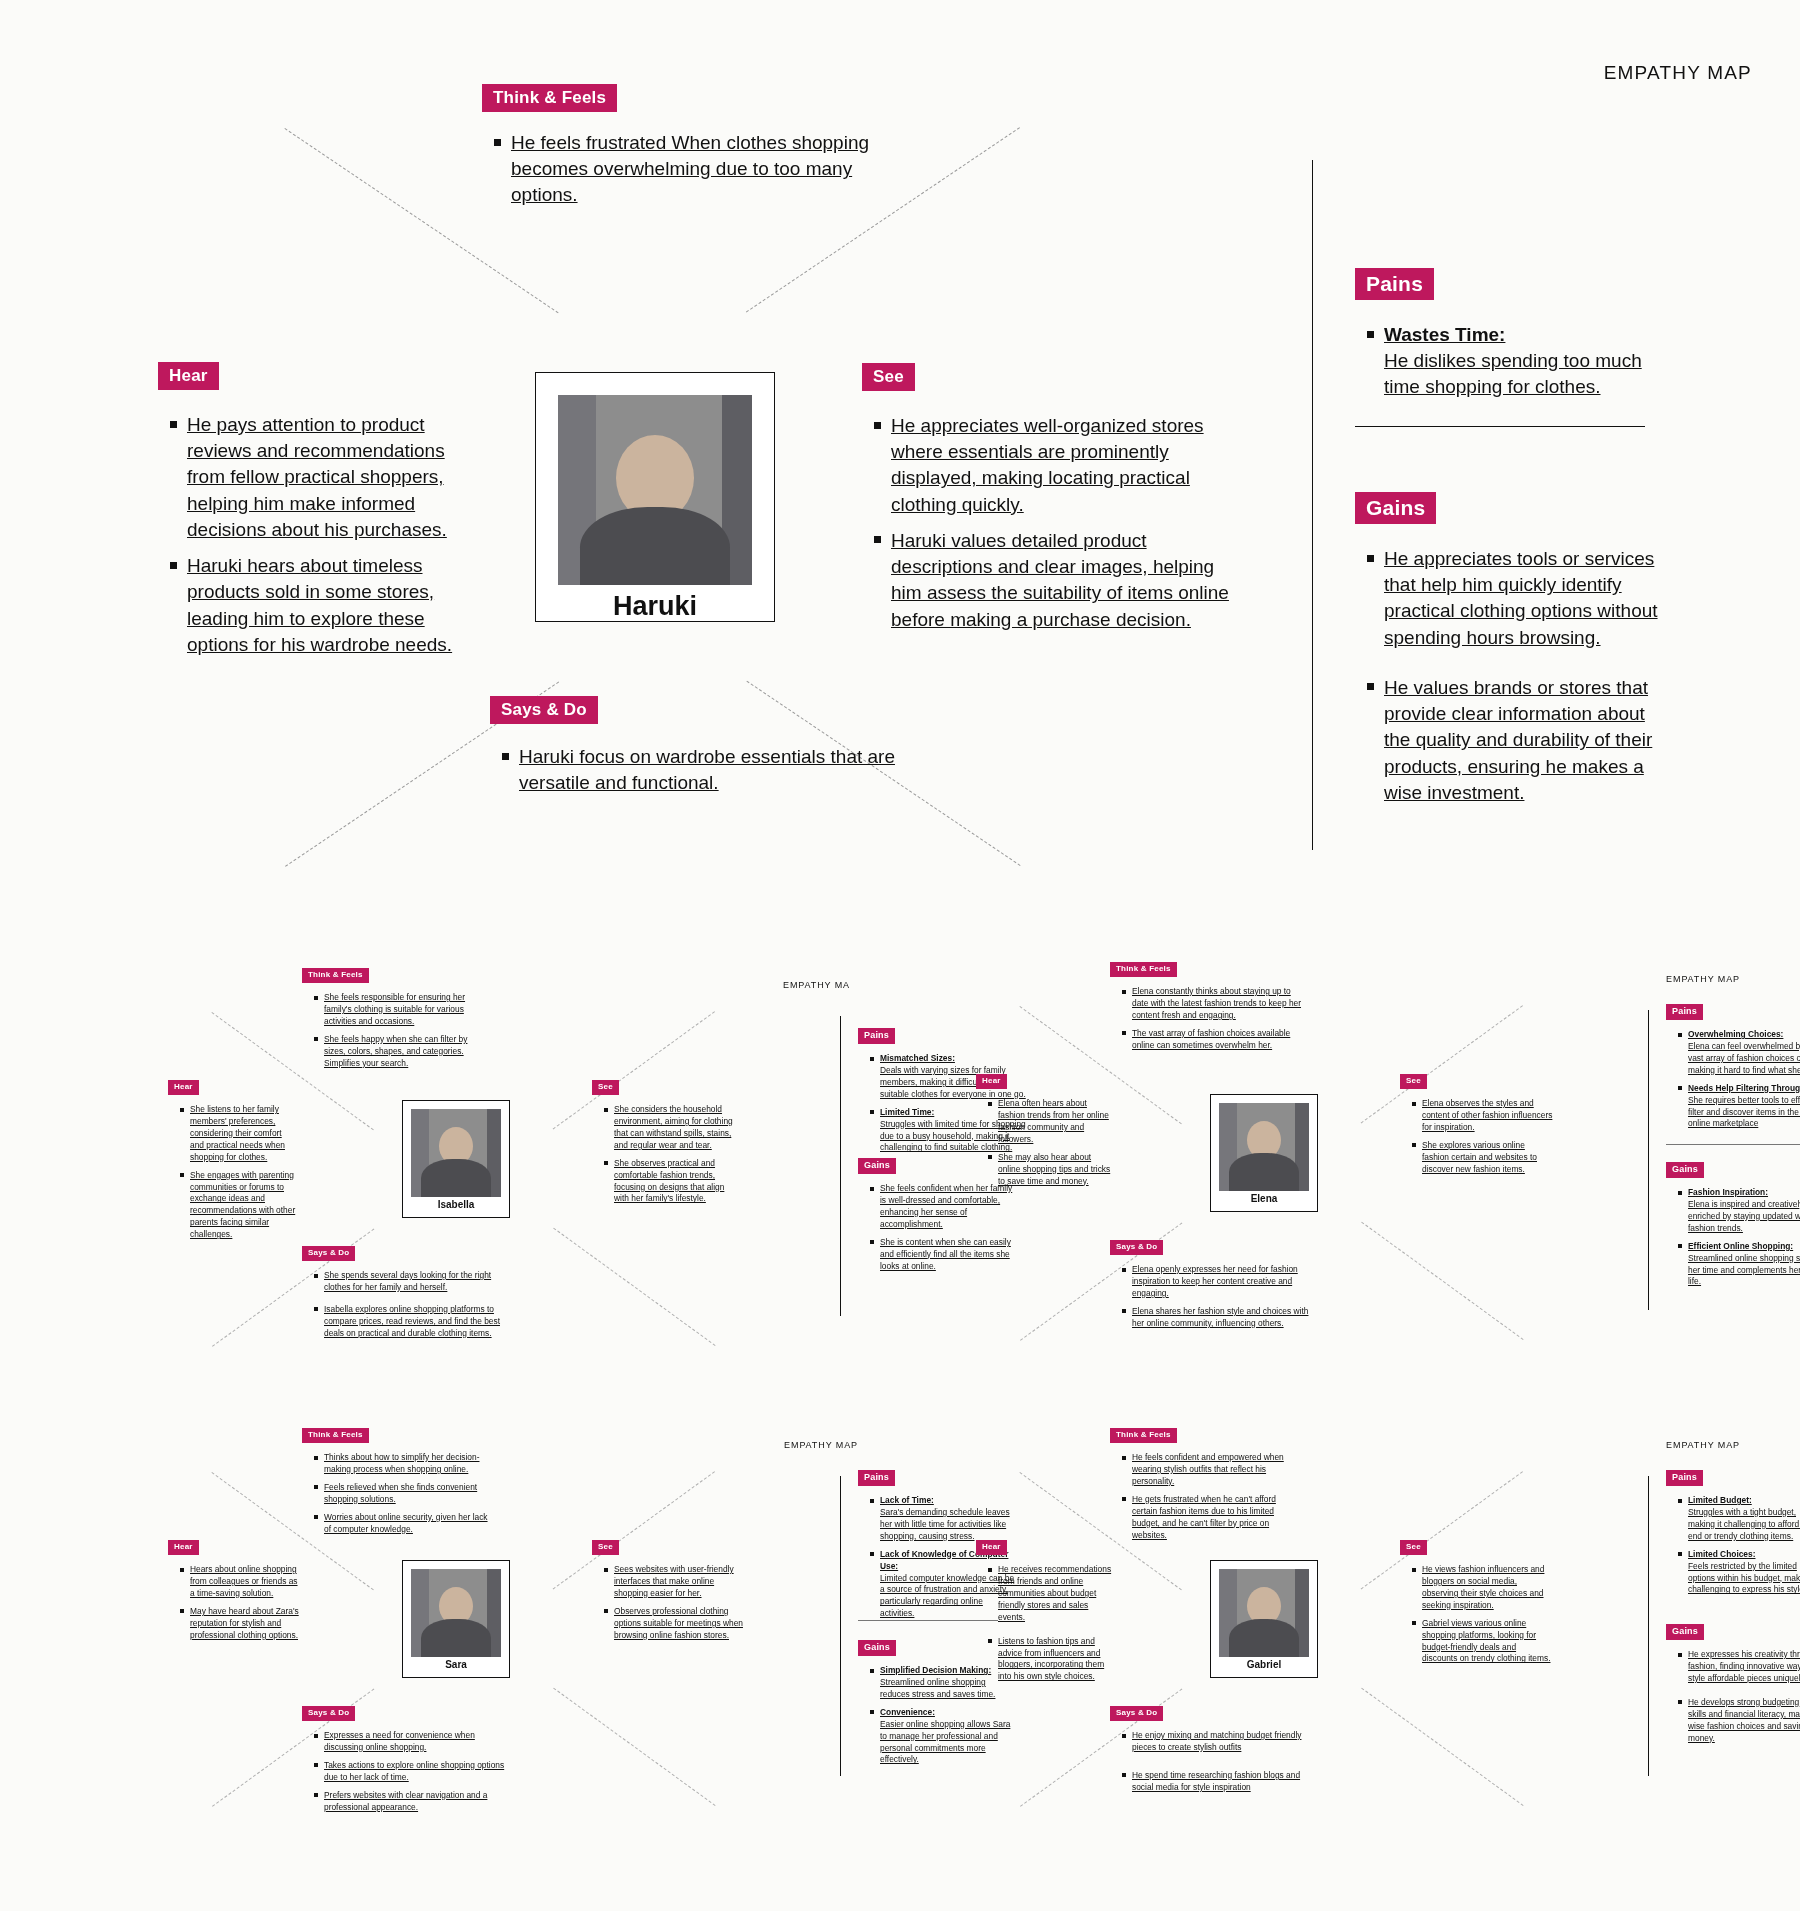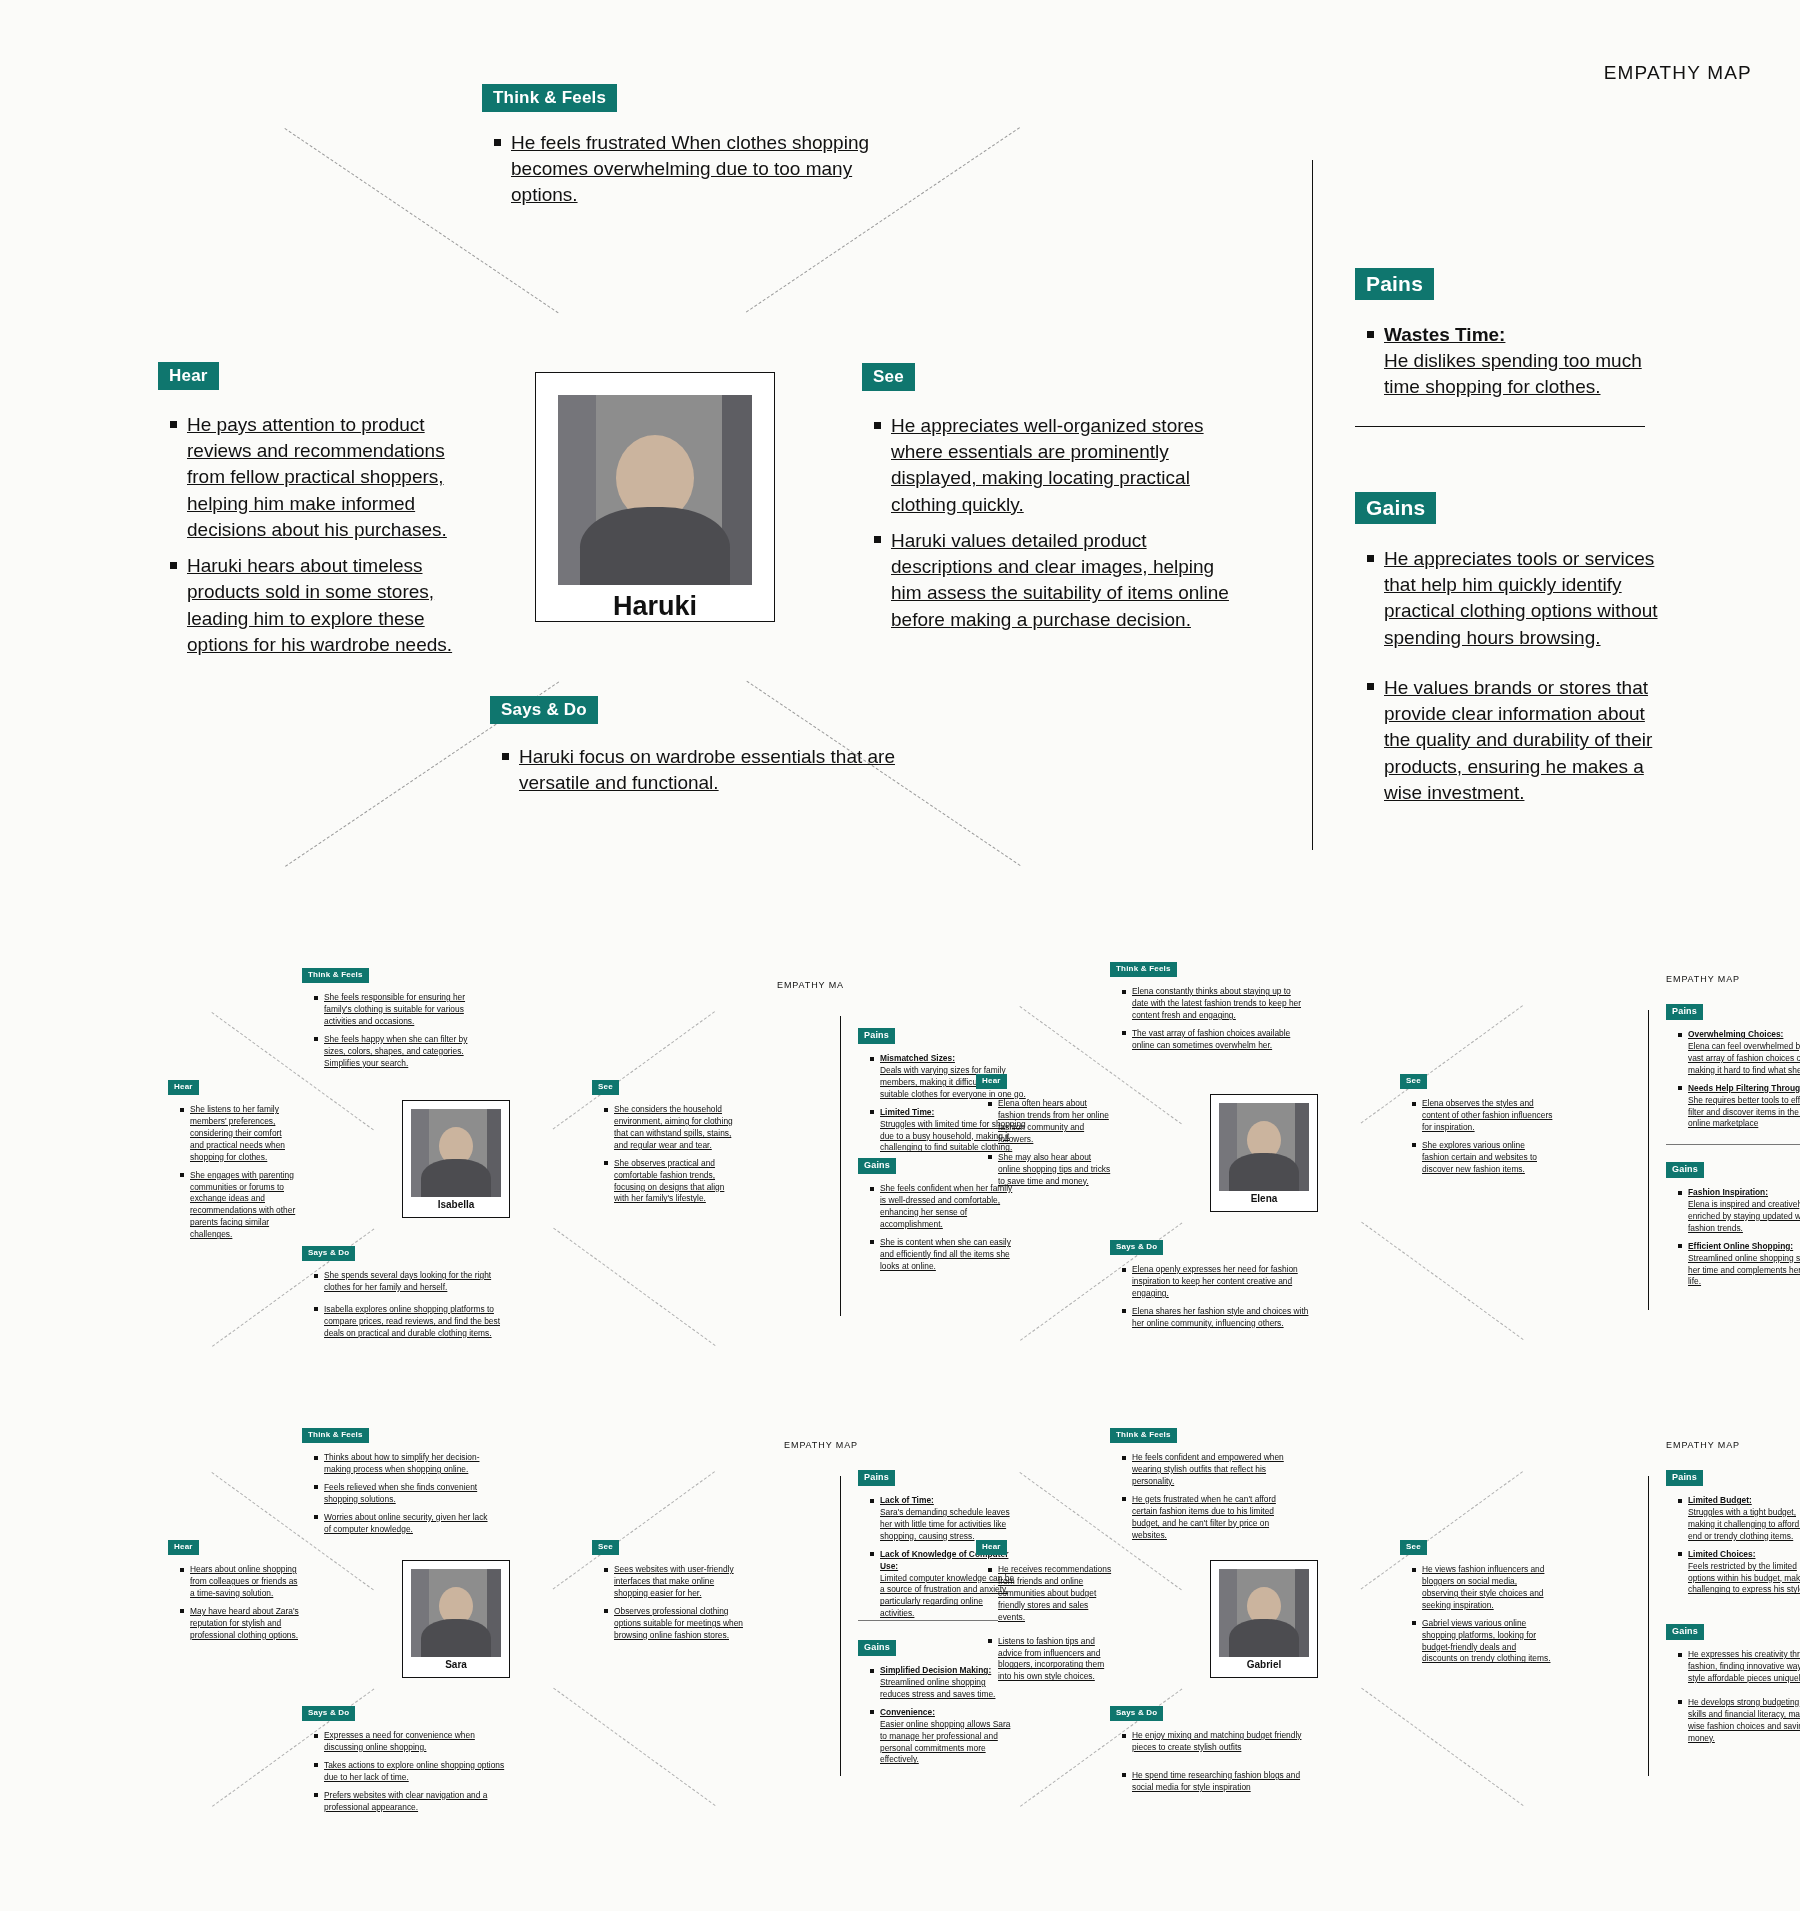--- a/index.html
+++ b/index.html
@@ -10,21 +10,21 @@
     background: #fbfbf9;
     font-family: "Liberation Sans", sans-serif;
     color: #111;
     position: relative;
     overflow: hidden;
   }
 
   
   .tag {
     display: inline-block;
-    background: #0f766e;
+    background: #be185d;
     color: #fff;
     font-weight: bold;
     letter-spacing: .2px;
     padding: 5px 11px 6px;
     line-height: 1;
   }
   .map-label {
     position: absolute;
     letter-spacing: 1.2px;
     color: #111;
@@ -204,21 +204,21 @@
       <div class="bg1"></div>
         <div class="bg2"></div>
       <div class="head"></div>
       <div class="body"></div>
     </div>
     <div class="name">Haruki</div>
   </div>
 </div>
 
 <div class="mini" id="mini-0" style="left:140px; top:968px;">
-  <div class="map-label" style="right:156px; top:12px;">EMPATHY MA</div>
+  <div class="map-label" style="right:150px; top:12px;">EMPATHY MA</div>
   <div class="vline" style="left:700px; top:48px; height:300px;"></div>
   <div class="diag thin" style="left:72px; top:44px; width:200px; transform:rotate(36deg);"></div>
   <div class="diag thin" style="left:575px; top:44px; width:200px; transform:rotate(144deg);"></div>
   <div class="diag thin" style="left:72px; top:378px; width:200px; transform:rotate(-36deg);"></div>
   <div class="diag thin" style="left:575px; top:378px; width:200px; transform:rotate(216deg);"></div>
 
   <div class="blk" style="left:162px; top:0; width:200px;">
     <div class="tag">Think &amp; Feels</div>
     <ul class="bul" style="margin-top:9px;">
       <li>She feels responsible for ensuring her family's clothing is suitable for various activities and occasions.</li>

